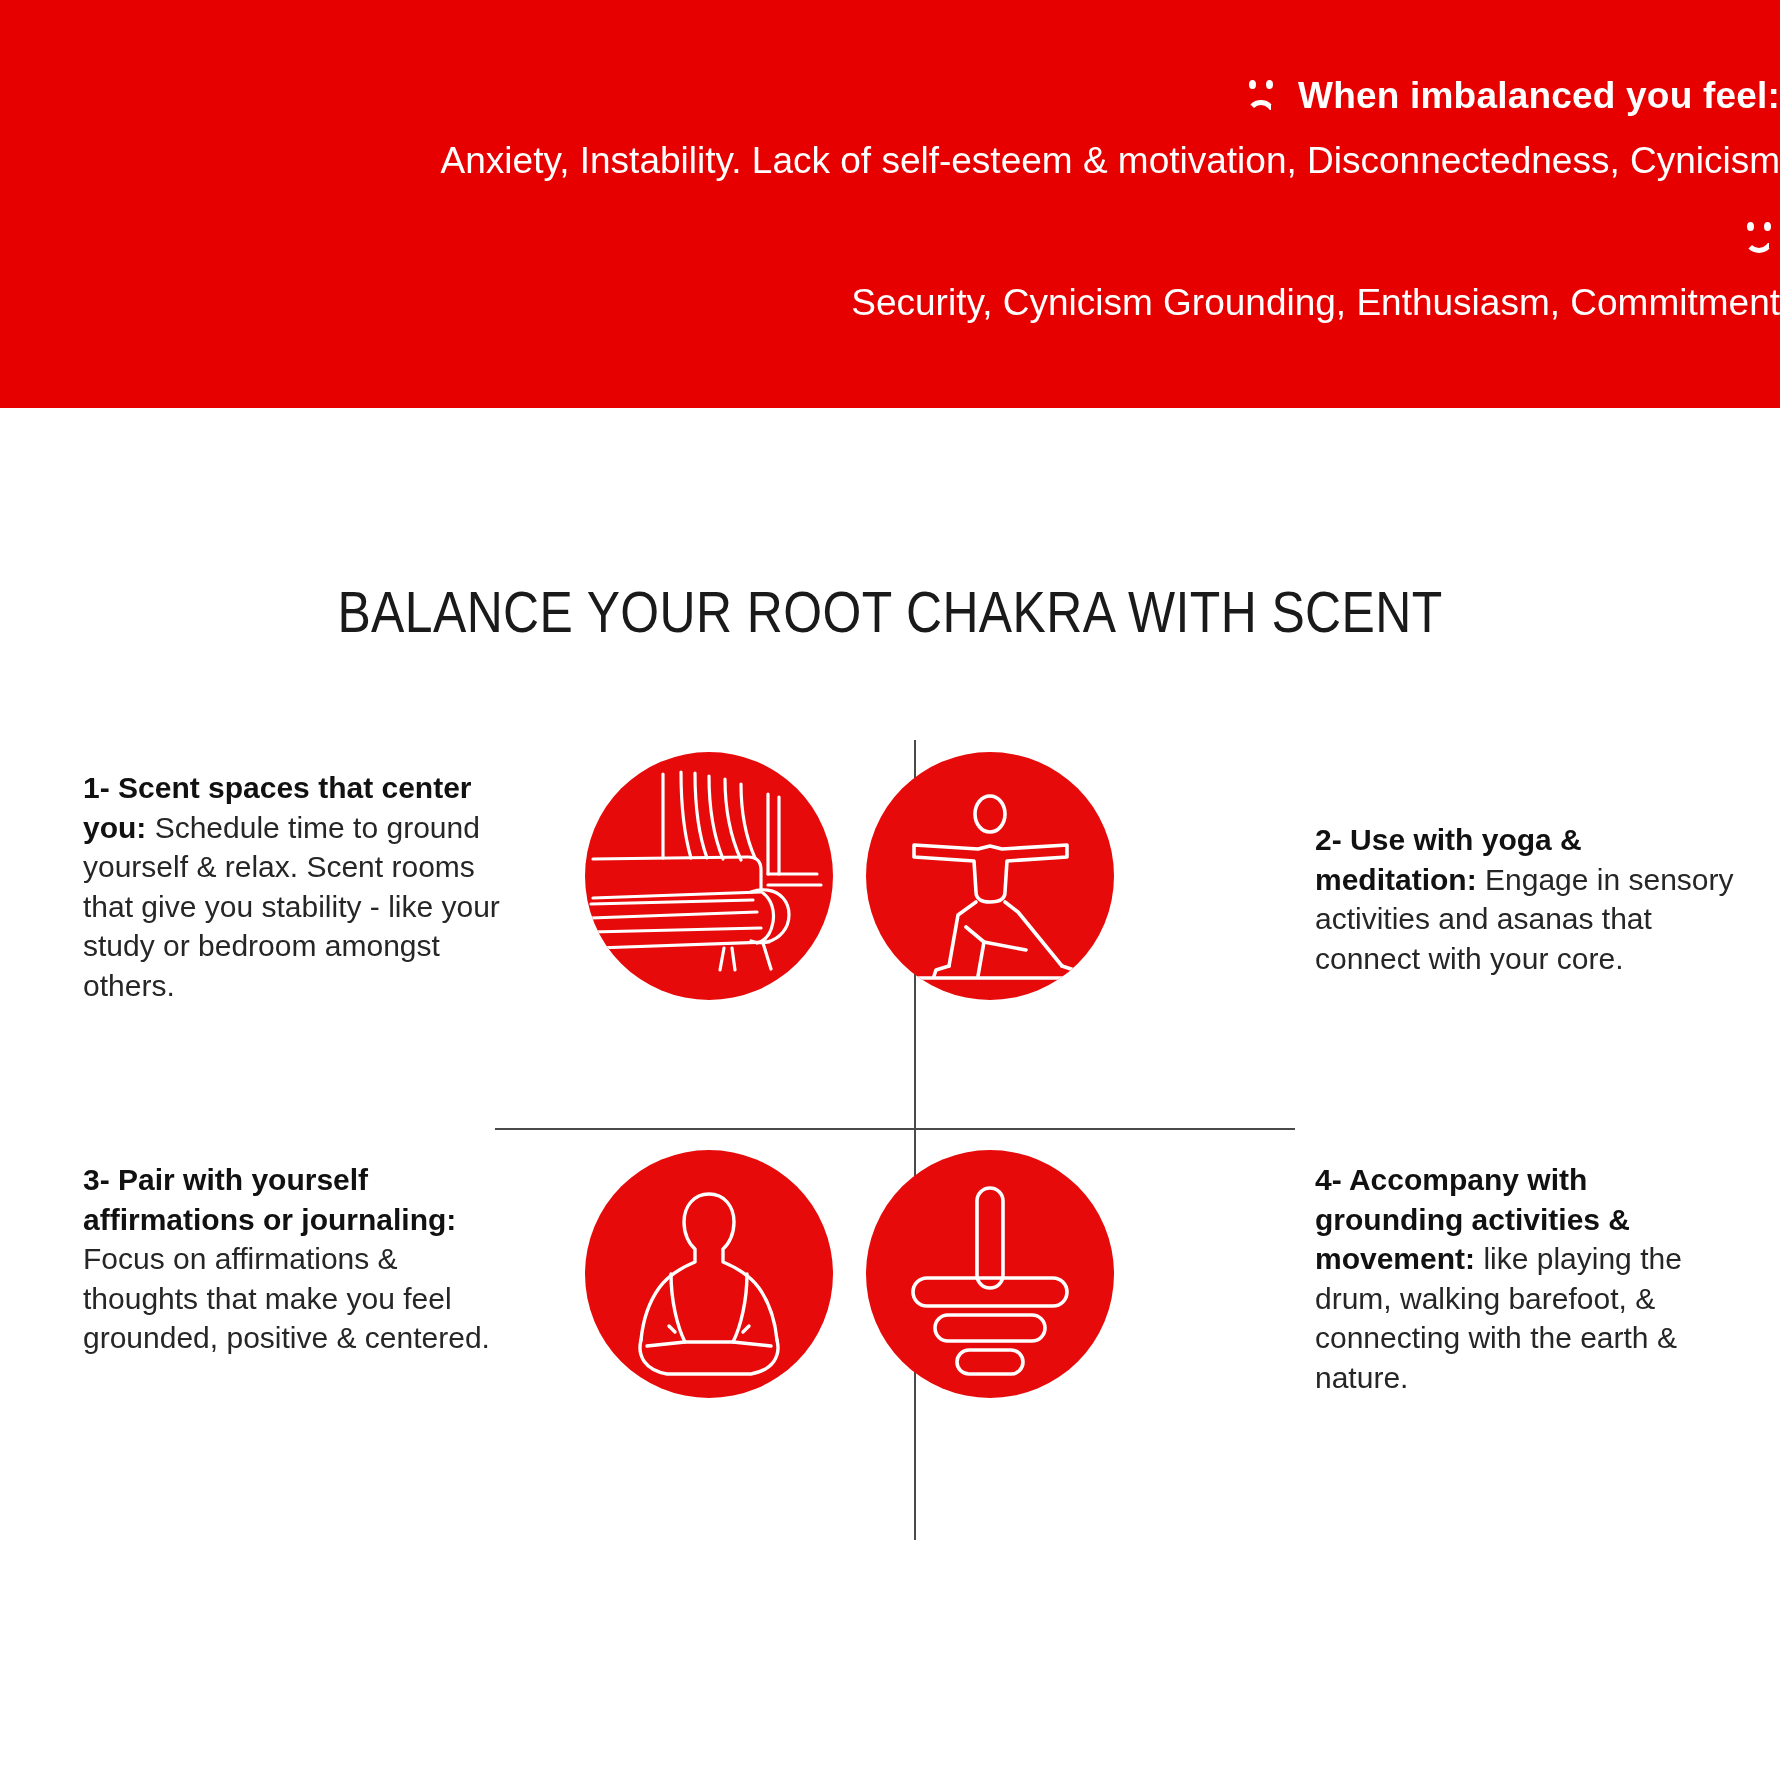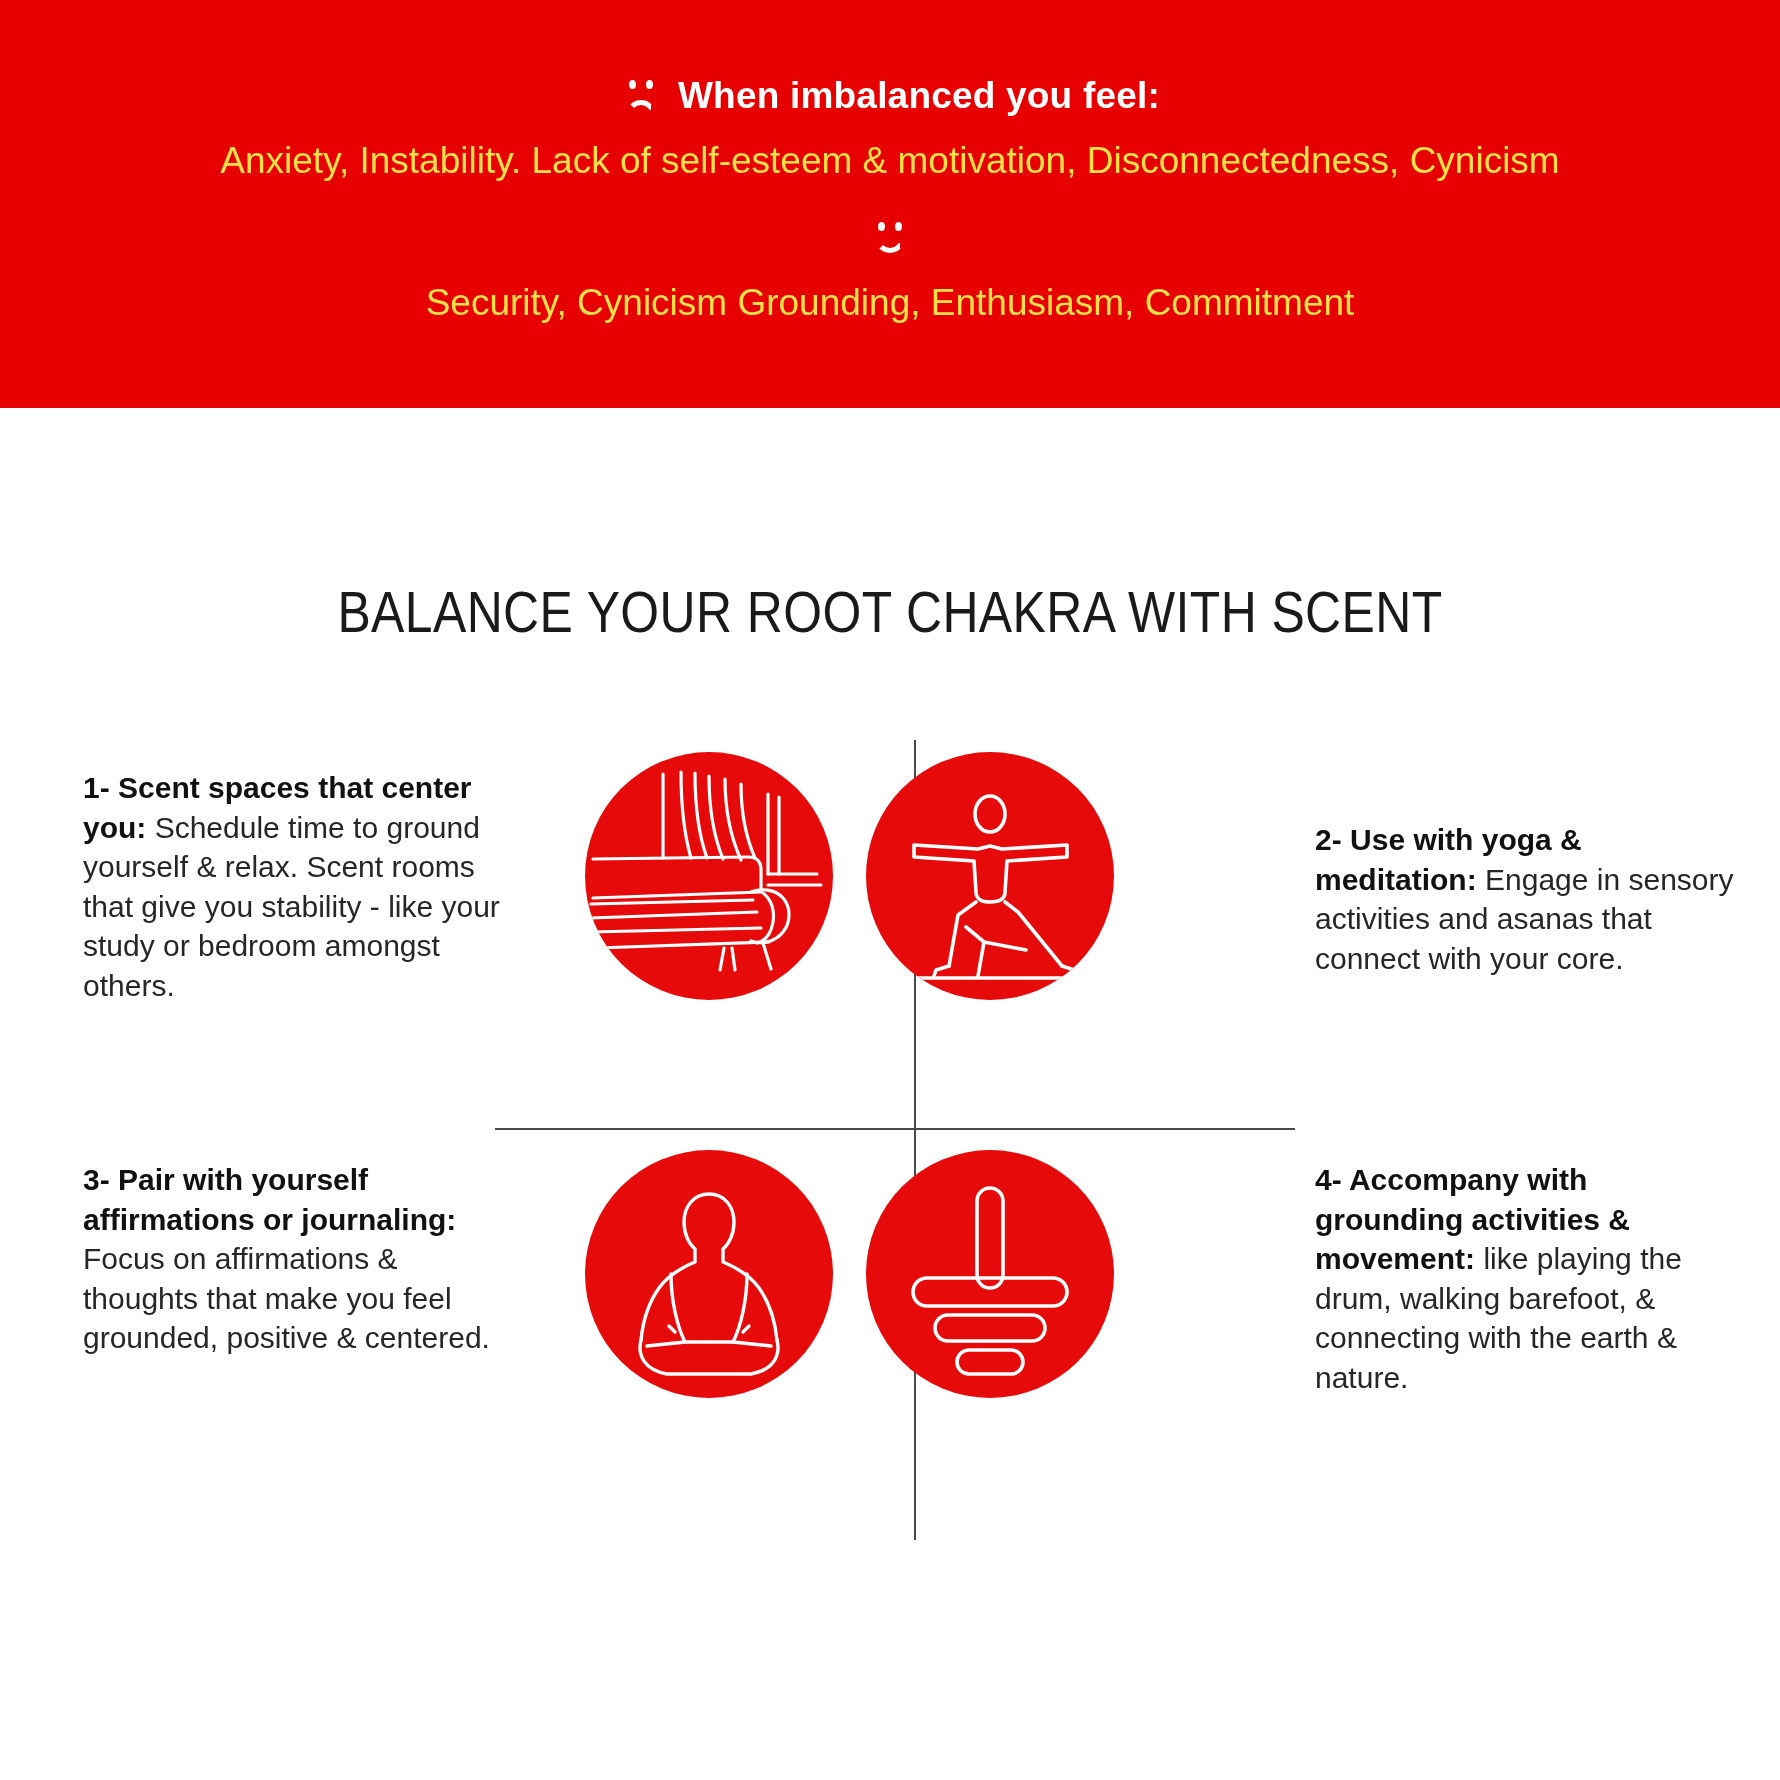--- a/index.html
+++ b/index.html
@@ -23,36 +23,36 @@
   .red-band {
     position: absolute;
     left: 0;
     top: 0;
     width: 1780px;
     height: 408px;
     background: #E60000;
     text-align: center;
   }
 
-  .feel-block { width: 100%; text-align: center; }
+  .feel-block { width: 100%; text-align: right; }
 
   .feel-heading {
     color: #ffffff;
     font-size: 37px;
     font-weight: bold;
     letter-spacing: 0.2px;
     line-height: 1.1;
     display: inline-flex;
     align-items: center;
     gap: 16px;
     white-space: nowrap;
   }
 
   .feel-body {
-    color: #fde047;
+    color: #ffffff;
     font-size: 37px;
     font-weight: 300;
     line-height: 1.25;
     white-space: nowrap;
   }
 
   .block-imbalanced { position: absolute; left: 0; top: 76px; }
   .block-imbalanced .feel-body { margin-top: 18px; }
   .block-balanced { position: absolute; left: 0; top: 218px; }
   .block-balanced .feel-body { margin-top: 18px; }

